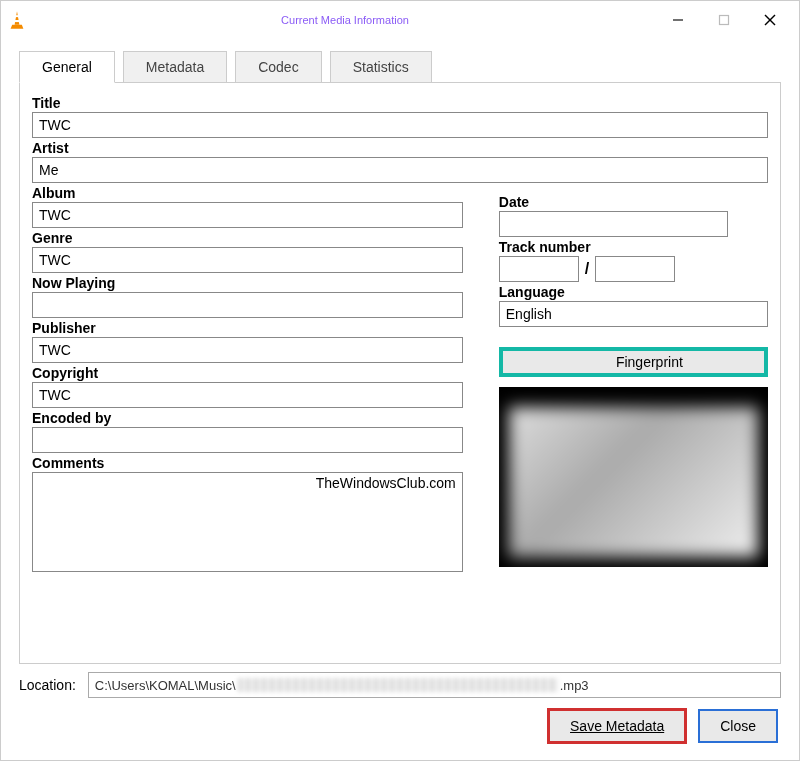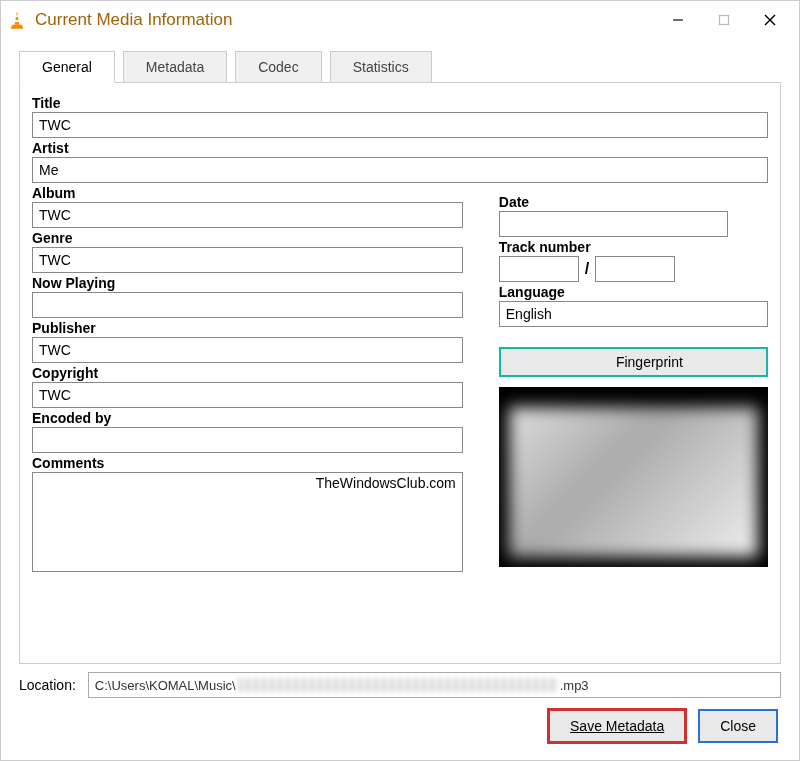--- a/index.html
+++ b/index.html
@@ -28,21 +28,21 @@
       background: #fff;
     }
     .titlebar .app-icon {
       width: 20px;
       height: 20px;
       margin-right: 8px;
       display: flex;
       align-items: center;
       justify-content: center;
     }
-    .titlebar .title { font-size: 17px; color: #a16207; flex: 1; }
+    .titlebar .title { font-size: 11px; color: #8b5cf6; flex: 1; text-align: center; }
     .win-controls {
       display: flex;
       align-items: center;
       height: 100%;
     }
     .win-btn {
       width: 46px;
       height: 32px;
       display: flex;
       align-items: center;
@@ -114,21 +114,21 @@
       background: #fff;
     }
     .text-input.tall { height: 100px; resize: none; text-align: right; }
     .full-row { width: 100%; }
     .track-row { display: flex; align-items: center; gap: 6px; }
     .track-row .text-input { width: 80px; }
     .track-sep { font-weight: bold; font-size: 16px; }
     .fingerprint-btn {
       width: 100%;
       height: 30px;
-      border: 2px solid #14b8a6;
+      border: 4px solid #14b8a6;
       background: #e9e9e9;
       font-size: 14px;
       cursor: pointer;
       margin-top: 20px;
       padding-left: 32px;
     }
     .artwork {
       width: 100%;
       height: 180px;
       background: #000;

